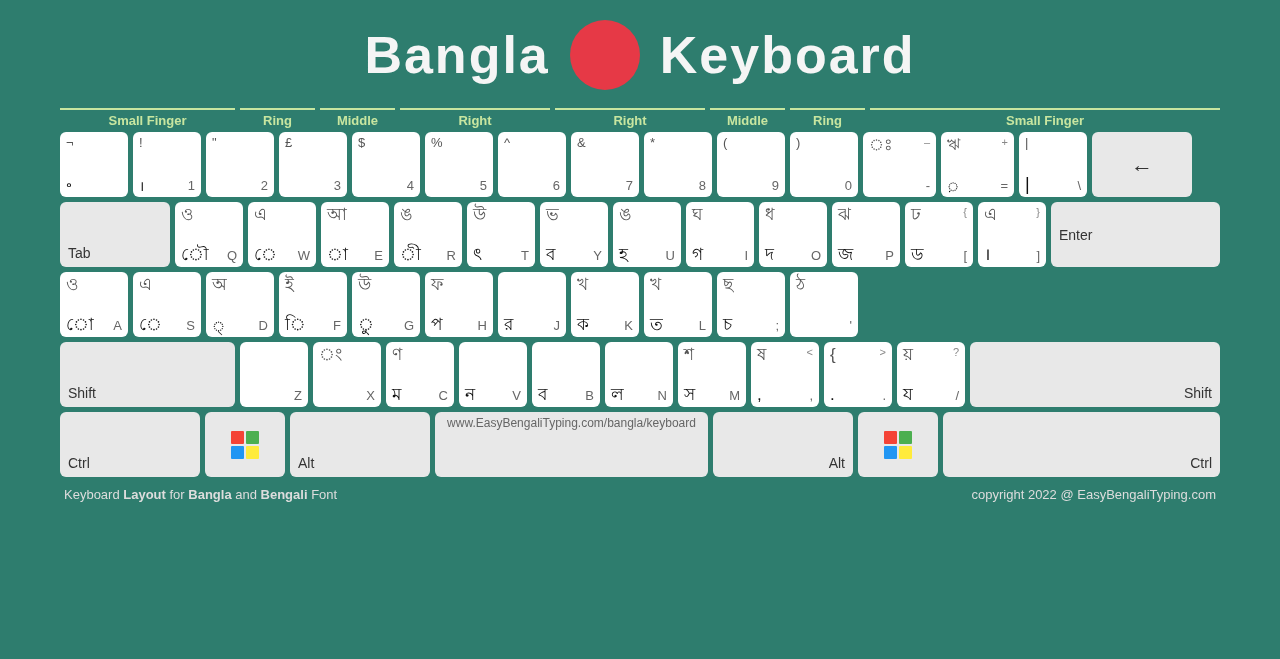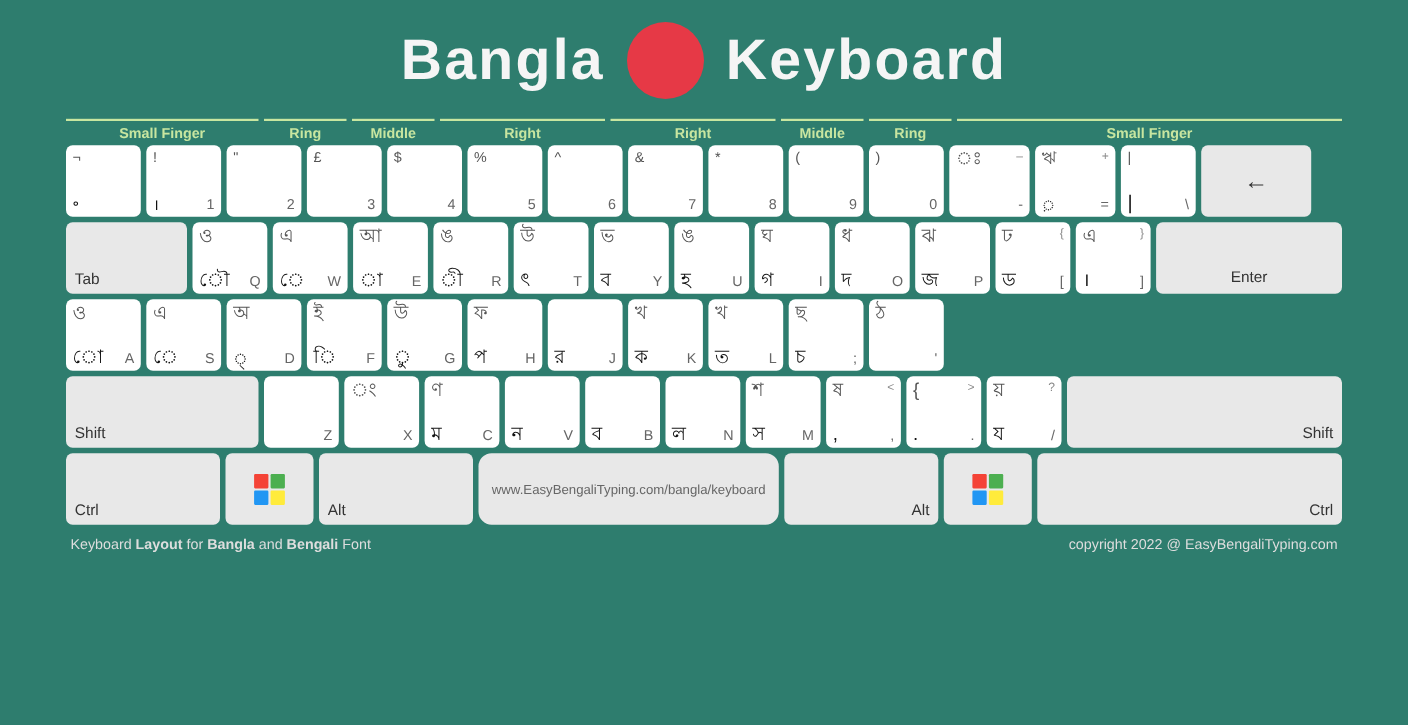--- a/index.html
+++ b/index.html
@@ -330,21 +330,21 @@
       <span class="top-right">{</span>
       <span class="bottom-left" style="font-size:17px;">ড</span>
       <span class="bottom-right">[</span>
     </div>
     <div class="key w1">
       <span class="top-left" style="font-size:17px;">এ</span>
       <span class="top-right">}</span>
       <span class="bottom-left" style="font-size:17px;">।</span>
       <span class="bottom-right">]</span>
     </div>
-    <div class="key key-enter key-special" style="justify-content:flex-end; align-items:center; padding:8px 8px; flex:1;">
+    <div class="key key-enter key-special" style="justify-content:flex-end; align-items:flex-start; padding:24px 8px; flex:1;">
       <span>Enter</span>
     </div>
   </div>
 
   <div class="key-row">
     <div class="key w1">
       <span class="top-left" style="font-size:17px;">ও</span>
       <span class="bottom-left" style="font-size:17px;">ো</span>
       <span class="bottom-right">A</span>
     </div>
@@ -470,21 +470,21 @@
       <div class="key-win-icon">
         <div class="win-tl"></div>
         <div class="win-tr"></div>
         <div class="win-bl"></div>
         <div class="win-br"></div>
       </div>
     </div>
     <div class="key key-ctrl key-special" style="justify-content:flex-end; align-items:flex-start; padding:6px 8px;">
       <span>Alt</span>
     </div>
-    <div class="key key-space key-special" style="justify-content:center; align-items:center;border-radius:12px;">
+    <div class="key key-space key-special" style="justify-content:flex-start; align-items:center;">
       <span style="font-size:12px; color:#666;">www.EasyBengaliTyping.com/bangla/keyboard</span>
     </div>
     <div class="key key-ctrl key-special" style="justify-content:flex-end; align-items:flex-end; padding:6px 8px;">
       <span>Alt</span>
     </div>
     <div class="key key-win key-special">
       <div class="key-win-icon">
         <div class="win-tl"></div>
         <div class="win-tr"></div>
         <div class="win-bl"></div>

